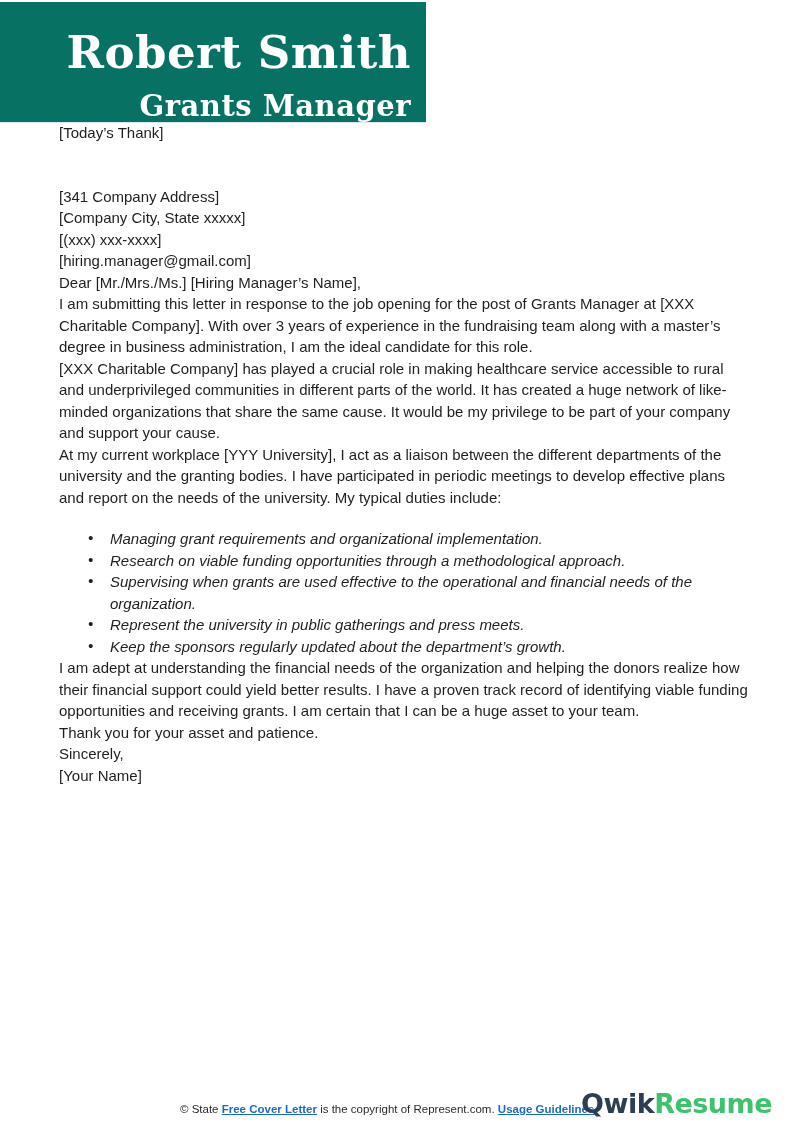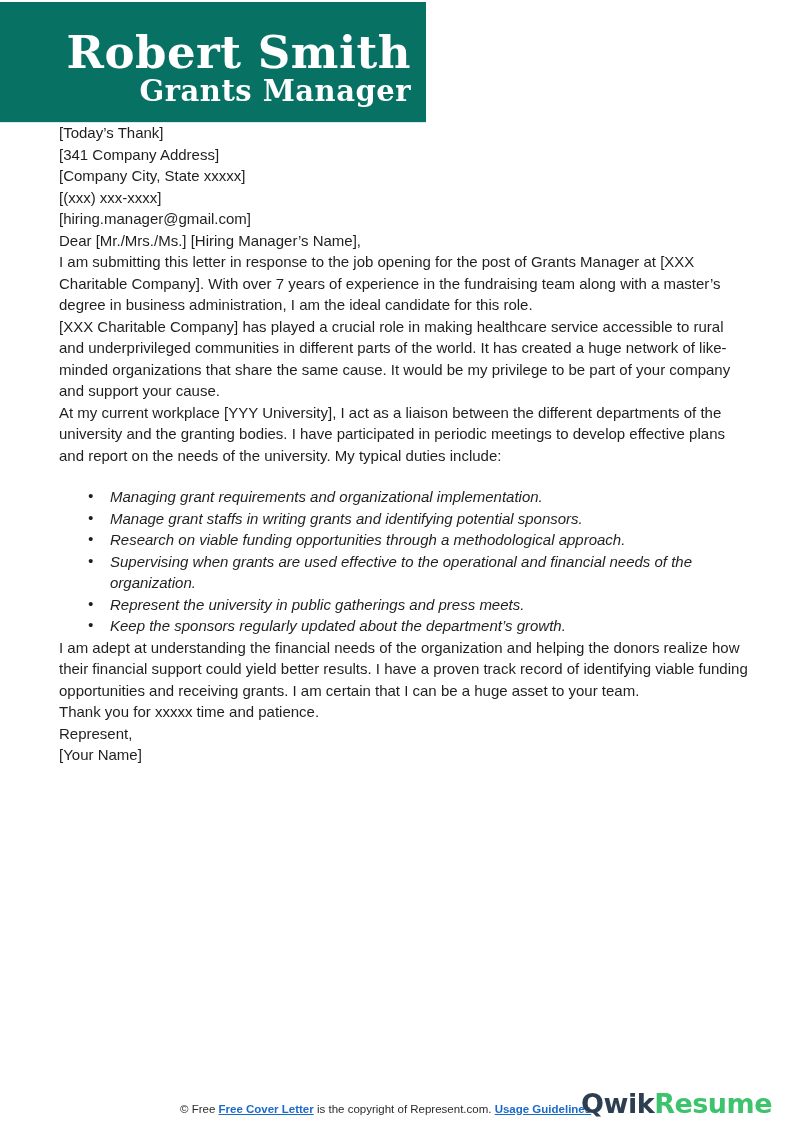--- a/index.html
+++ b/index.html
@@ -35,37 +35,38 @@
     line-height: 47px;
     color: var(--header-text, #ffffff);
     letter-spacing: 0.5px;
     white-space: nowrap;
   }
   .masthead .role {
     font-family: "DejaVu Serif", "Liberation Serif", serif;
     font-weight: 700;
     font-size: 29px;
     line-height: 31px;
+    margin-top: 15px;
     color: var(--header-text, #ffffff);
     letter-spacing: 0.5px;
     white-space: nowrap;
   }
 
   
   .letter {
     position: absolute;
     top: 122px;
     left: 59px;
     width: 690px;
     font-size: 15px;
     line-height: 21.5px;
   }
   .letter p { margin: 0; }
   .date       { margin-top: 65px; }
-  .address    { }
+  .address    { margin-top: 42px; }
   .salutation { margin-top: 38px; }
   .para       { margin-top: 16px; }
   ul.duties {
     list-style: none;
     margin: 20px 0 0 0;
     padding: 0 0 0 29px;
   }
   ul.duties li { position: relative; padding-left: 22px; font-style: italic; }
   ul.duties li::before {
     content: "\2022";
@@ -123,41 +124,40 @@
 
     <div class="address">
       <p>[341 Company Address]</p>
       <p>[Company City, State xxxxx]</p>
       <p>[(xxx) xxx-xxxx]</p>
       <p>[hiring.manager@gmail.com]</p>
     </div>
 
     <p class="salutation">Dear [Mr./Mrs./Ms.] [Hiring Manager’s Name],</p>
 
-    <p class="para">I am submitting this letter in response to the job opening for the post of Grants Manager at [XXX Charitable Company]. With over 7 years of experience in the fundraising team along with a master’s degree in business administration, I am the ideal candidate for this role.</p>
+    <p class="para">I am submitting this letter in response to the job opening for the post of Grants Manager at [XXX Charitable Company]. With over 3 years of experience in the fundraising team along with a master’s degree in business administration, I am the ideal candidate for this role.</p>
     <p class="para">[XXX Charitable Company] has played a crucial role in making healthcare service accessible to rural and underprivileged communities in different parts of the world. It has created a huge network of like-minded organizations that share the same cause. It would be my privilege to be part of your company and support your cause.</p>
     <p class="para">At my current workplace [YYY University], I act as a liaison between the different departments of the university and the granting bodies. I have participated in periodic meetings to develop effective plans and report on the needs of the university. My typical duties include:</p>
 
     <ul class="duties">
       <li>Managing grant requirements and organizational implementation.</li>
-      <li>Manage grant staffs in writing grants and identifying potential sponsors.</li>
       <li>Research on viable funding opportunities through a methodological approach.</li>
       <li>Supervising when grants are used effective to the operational and financial needs of the organization.</li>
       <li>Represent the university in public gatherings and press meets.</li>
       <li>Keep the sponsors regularly updated about the department’s growth.</li>
     </ul>
 
     <p class="closing">I am adept at understanding the financial needs of the organization and helping the donors realize how their financial support could yield better results. I have a proven track record of identifying viable funding opportunities and receiving grants. I am certain that I can be a huge asset to your team.</p>
-    <p class="thanks">Thank you for xxxxx time and patience.</p>
-    <p class="signoff">Represent,</p>
+    <p class="thanks">Thank you for your asset and patience.</p>
+    <p class="signoff">Sincerely,</p>
     <p class="signature">[Your Name]</p>
   </main>
 
   <footer class="footer">
     <div class="copyright">
-      <span>© Free </span><a>Free Cover Letter</a><span> is the copyright of Represent.com. </span><a>Usage Guidelines</a>
+      <span>© State </span><a>Free Cover Letter</a><span> is the copyright of Represent.com. </span><a>Usage Guidelines</a>
     </div>
     <div class="logo">
       <span class="logo-qwik">Qwik</span><span class="logo-resume">Resume</span>
     </div>
   </footer>
 
 </div>
 
 </body></html>

